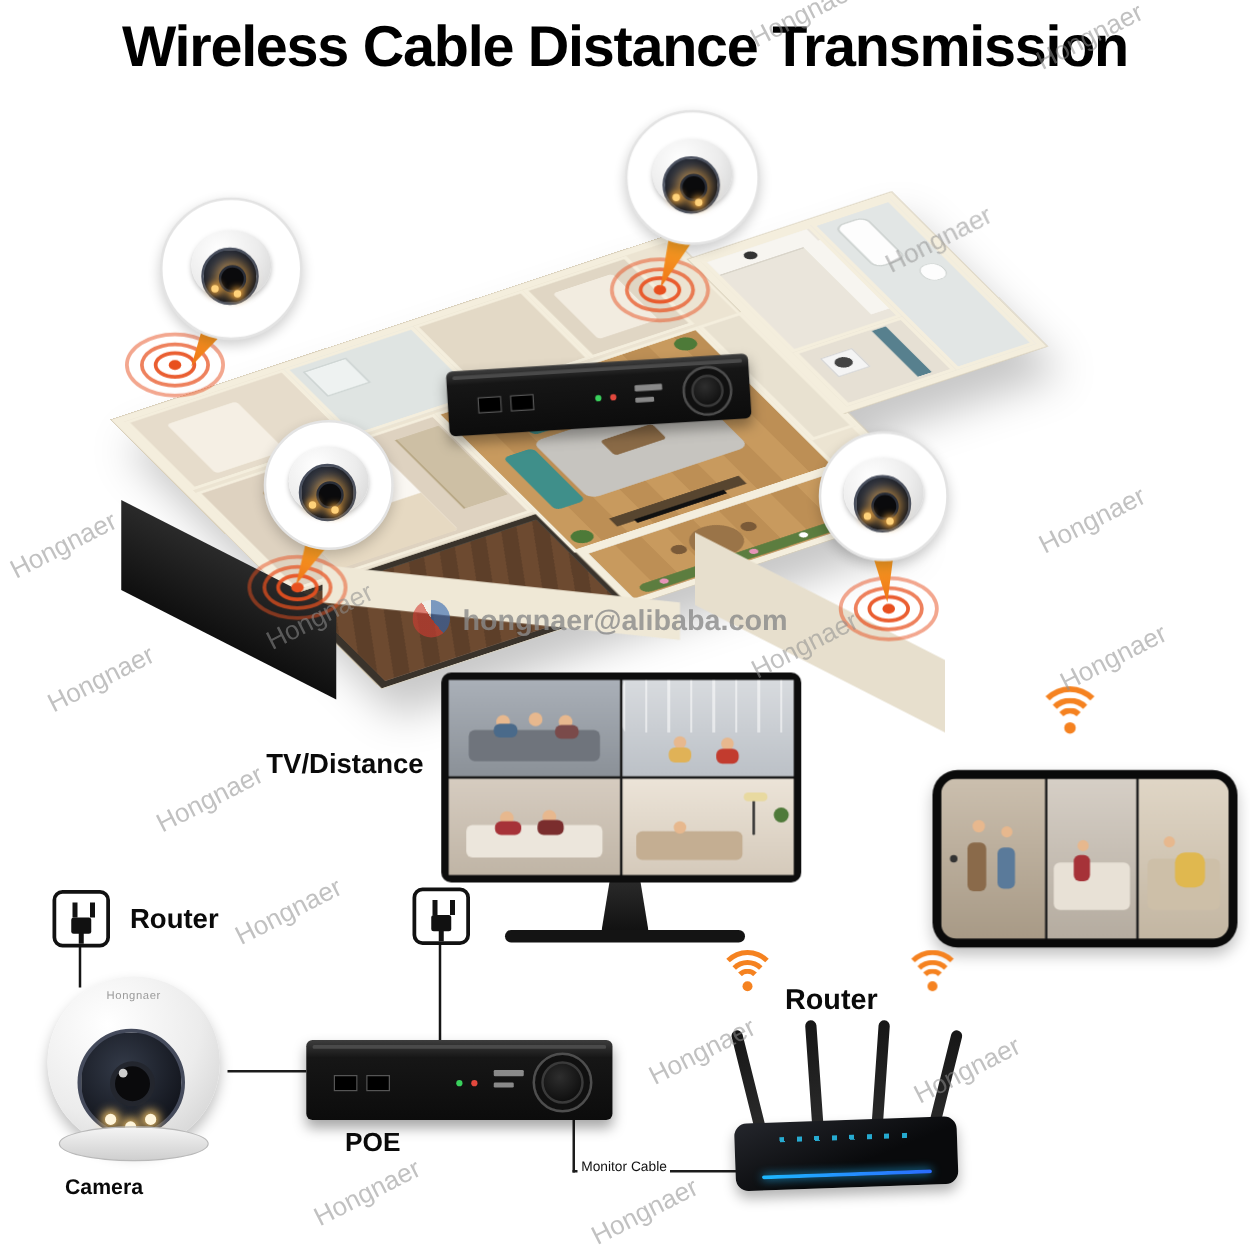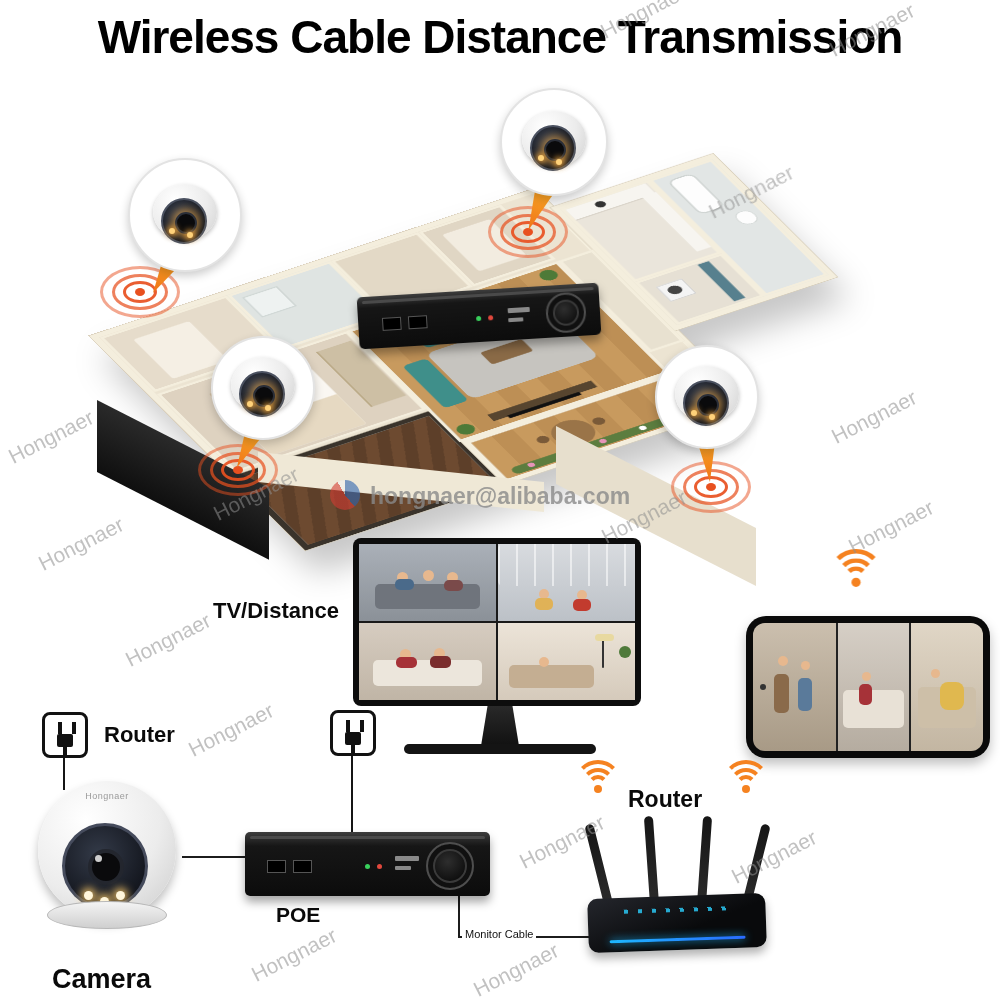--- a/index.html
+++ b/index.html
@@ -346,21 +346,21 @@
     <i class="cbody"></i>
     <span class="cbrand">Hongnaer</span>
     <i class="cface"></i>
     <i class="clens"></i>
     <i class="chl"></i>
     <i class="cled" style="left:52px;top:116px;"></i>
     <i class="cled" style="left:68px;top:122px;"></i>
     <i class="cled" style="left:84px;top:116px;"></i>
     <i class="cbase"></i>
   </div>
-  <div class="lbl" style="left:52px;top:940px;font-size:27px;margin-top:24px;">Camera</div>
+  <div class="lbl" style="left:52px;top:940px;font-size:17px;">Camera</div>
 
   <div class="line" style="left:182px;top:856px;width:63px;height:2px;"></div>
 
   <div class="nvr" style="left:245px;top:832px;width:245px;height:64px;">
     <i class="topline"></i>
     <i class="dial" style="right:16px;top:10px;width:44px;height:44px;"></i>
     <i class="port" style="left:22px;top:28px;"></i>
     <i class="port" style="left:48px;top:28px;"></i>
     <i class="led" style="left:120px;top:32px;background:#39d05c;"></i>
     <i class="led" style="left:132px;top:32px;background:#e2483d;"></i>

